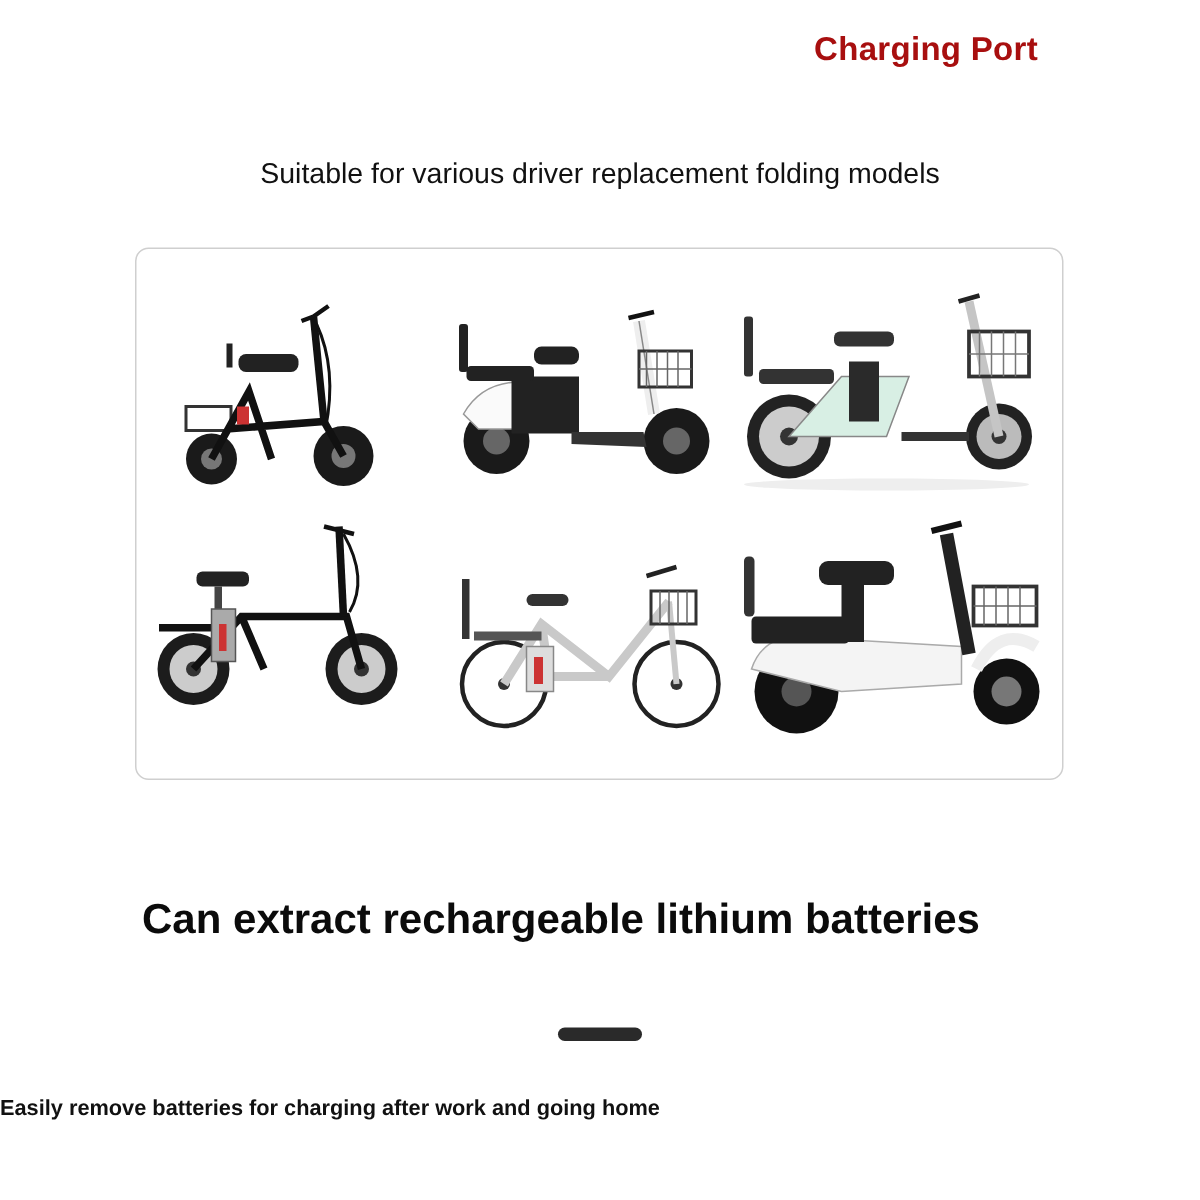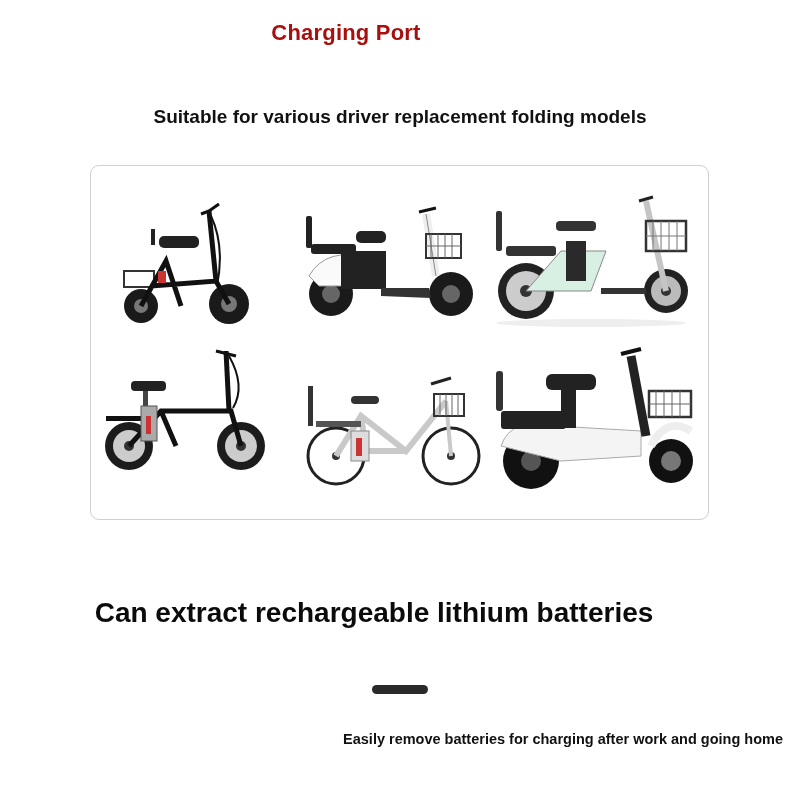--- a/index.html
+++ b/index.html
@@ -1,29 +1,29 @@
 <!DOCTYPE html>
 <html><head>
 <meta charset="utf-8">
 <style>
   html, body { margin:0; padding:0; background:#ffffff; }
   body { width:800px; height:800px; position:relative; overflow:hidden;
          font-family:"Liberation Sans", "DejaVu Sans", sans-serif; }
-  .title { position:absolute; top:20px; left:0; width:692px; text-align:center;
+  .title { position:absolute; top:20px; left:0; width:692px; text-align:right;
            font-size:22px; font-weight:bold; color:#a80f0f; letter-spacing:0.2px; }
   .subtitle { position:absolute; top:106px; left:0; width:800px; text-align:center;
-              font-size:19px; font-weight:bold; color:#111; }
+              font-size:19px; font-weight:normal; color:#111; }
   .panel { position:absolute; left:90px; top:165px; width:619px; height:355px;
            border:1.5px solid #cfcfcf; border-radius:9px; background:#fff; box-sizing:border-box; }
   .bike { position:absolute; }
   .headline { position:absolute; top:597px; left:0; width:748px; text-align:center;
               font-size:28px; font-weight:bold; color:#0b0b0b; }
   .divider { position:absolute; left:372px; top:685px; width:56px; height:9px;
              background:#2a2a2a; border-radius:5px; }
-  .caption { position:absolute; top:731px; left:0; width:783px; text-align:right;
+  .caption { position:absolute; top:731px; left:0; width:783px; text-align:left;
              font-size:14.5px; font-weight:bold; color:#111; }
 </style>
 </head>
 <body>
 
 <div class="title">Charging Port</div>
 <div class="subtitle">Suitable for various driver replacement folding models</div>
 
 <div class="panel">
 

